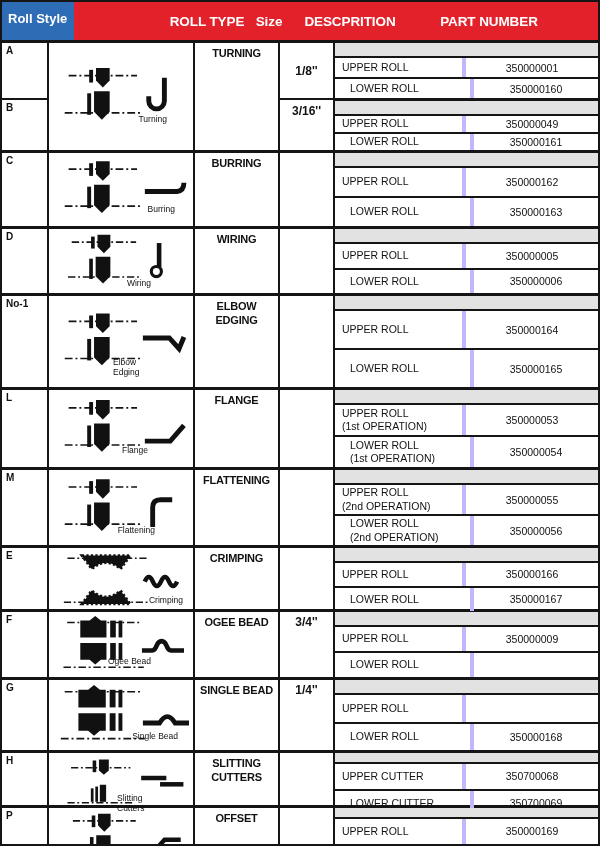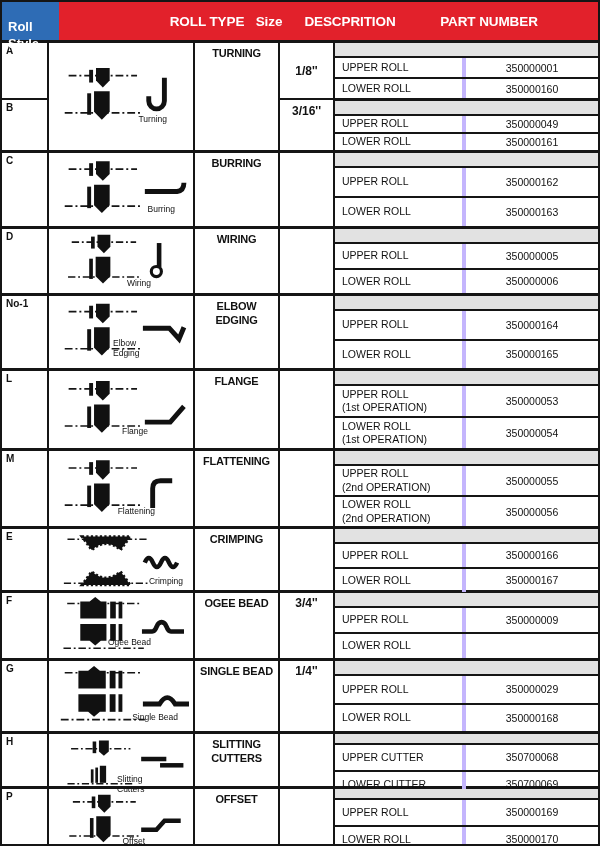--- a/index.html
+++ b/index.html
@@ -13,23 +13,23 @@
     position:relative;
   }
   
   .hdr { height:38px; background:#e2212b; position:relative; }
   .hlabel {
     position:absolute; top:19px; transform:translate(-50%,-50%);
     color:#fff; font-weight:700; font-size:13.5px; white-space:nowrap;
     letter-spacing:-0.1px;
   }
   .bluebox {
-    position:absolute; left:0; top:0; width:57px; height:38px;
+    position:absolute; left:0; top:0; width:72px; height:38px;
     background:#2e6cb5; color:#fff; font-weight:700; font-size:13px;
-    line-height:1.3; padding:17px 6px;
+    line-height:1.3; padding:9px 6px;
   }
   
   .sec { display:grid; grid-template-columns:47px 146px 85px 55px 1fr; border-top:3px solid #151515; }
   .colL { border-right:2px solid #151515; display:flex; flex-direction:column; }
   .letter { font-weight:700; font-size:10px; padding:2px 0 0 4px; color:#111; }
   .lc1 { height:55px; }
   .lc2 { flex:1; border-top:2px solid #151515; }
   .colImg { border-right:2px solid #151515; position:relative; display:flex; align-items:center; justify-content:center; }
   .diag { width:95%; height:92%; }
   .img-label { position:absolute; font-size:8.5px; color:#111; line-height:1.2; }
@@ -57,21 +57,21 @@
   .sz1 { height:55px; display:flex; align-items:center; justify-content:center; }
   .sz2 { flex:1; border-top:2px solid #151515; padding-top:4px; }
   
   .panel { display:flex; flex-direction:column; }
   .sub { flex:1; display:flex; flex-direction:column; }
   .sub1 { height:55px; flex:none; }
   .sub2 { border-top:3px solid #151515; }
   .gbar { height:15px; background:#e2e2e2; border-bottom:2px solid #151515; flex:none; }
   .gbar.sm { height:11px; }
   .prow { flex:1; display:grid; grid-template-columns:131px 1fr; }
-  .prow + .prow { border-top:2px solid #151515; }
+  .prow + .prow { border-top:2px solid #151515;padding-left:8px; }
   .pdesc {
     border-right:4px solid #c4b5fd; display:flex; flex-direction:column;
     justify-content:center; padding:1px 4px 1px 7px; font-size:10.5px;
     line-height:1.25; color:#111;
   }
   .ppart { display:flex; align-items:center; justify-content:center; font-size:10.5px; color:#111; }
   .d2:empty { display:none; }
 </style>
 </head>
 <body>
@@ -222,21 +222,21 @@
         <div class="prow">
           <div class="pdesc">
               <span>LOWER ROLL</span>
             </div>
           <div class="ppart">350000006</div>
         </div>
       </div>
     </div>
   </div>
 
-  <div class="sec" style="height:75px">
+  <div class="sec" style="height:94px">
     <div class="colL">
         <div class="letter">No-1</div>
       </div>
     <div class="colImg">
       <svg class="diag" viewBox="0 0 140 64">
         <use href="#rolls-std"></use>
         <path d="M92,28 h27 l10,11 5,-12" fill="none" stroke="#111" stroke-width="5"></path>
       </svg>
       <div class="img-label lb4">Elbow Edging</div>
     </div>
@@ -420,21 +420,20 @@
     <div class="colSize">
         <div class="size-single">1/4''</div>
       </div>
     <div class="panel">
       <div class="sub">
         <div class="gbar"></div>
         <div class="prow">
           <div class="pdesc">
               <span>UPPER ROLL</span>
             </div>
-          <div class="ppart">350000029</div>
         </div>
         <div class="prow">
           <div class="pdesc">
               <span>LOWER ROLL</span>
             </div>
           <div class="ppart">350000168</div>
         </div>
       </div>
     </div>
   </div>

